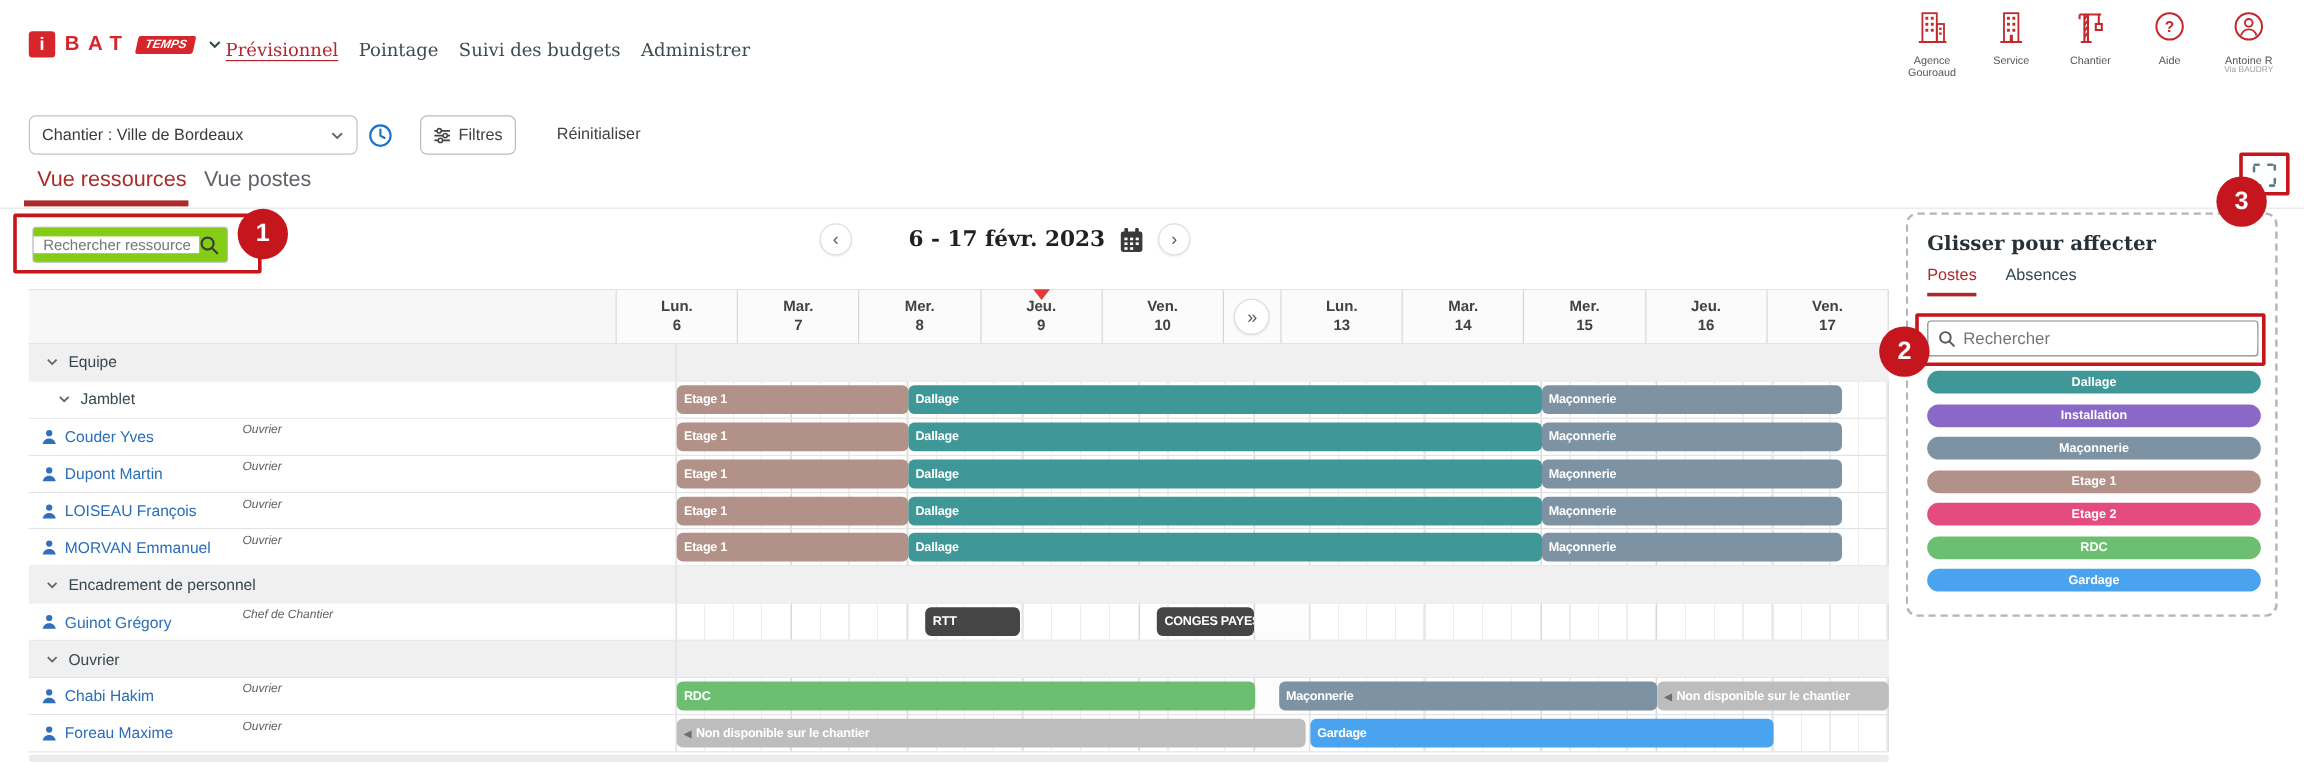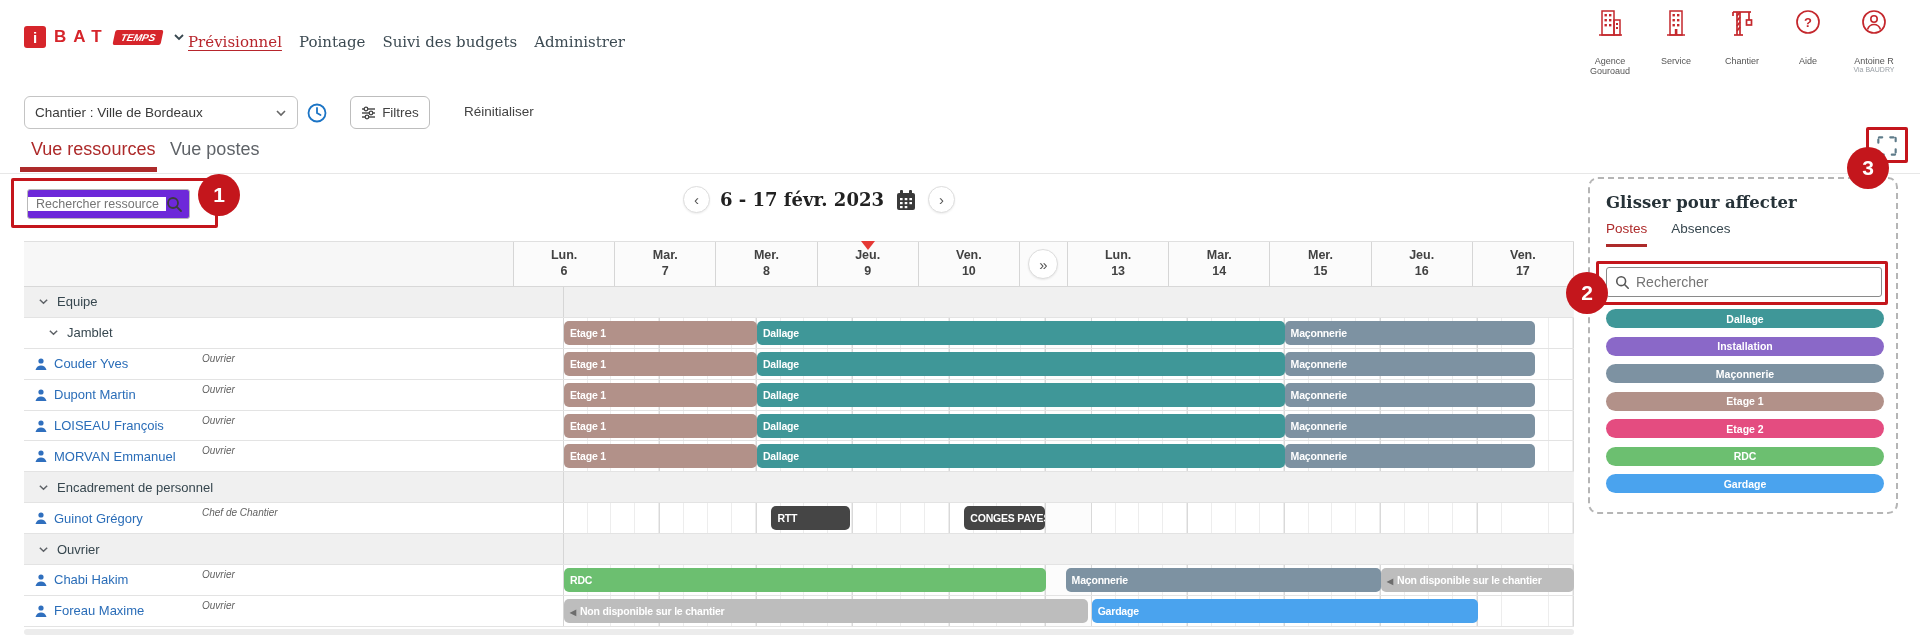--- a/index.html
+++ b/index.html
@@ -16,21 +16,21 @@
   .logo-badge { background:#d6252b; color:#fff; font-style:italic; font-weight:bold; font-size:10px;
                 padding:2px 7px; transform:skewX(-12deg); border-radius:2px; }
   .logo-caret { color:#37474f; margin-left:6px; display:flex; }
   .nav-links { position:absolute; left:188px; top:33px; display:flex; gap:17px;
                font-family:"DejaVu Serif", serif; font-size:15px; color:#3c4a52; }
   .nav-link { cursor:pointer; white-space:nowrap; }
   .nav-link.active { color:#b7252c; text-decoration:underline; text-underline-offset:3px; }
   .quickbar { position:absolute; right:18px; top:8px; display:flex; gap:10px; }
   .quick-item { width:56px; display:flex; flex-direction:column; align-items:center; cursor:pointer; }
   .quick-item svg { width:28px; height:30px; }
-  .quick-label { font-size:9px; color:#555; text-align:center; line-height:1.15; margin-top:14px; }
+  .quick-label { font-size:9px; color:#555; text-align:center; line-height:1.15; margin-top:2px; }
   .quick-sublabel { font-size:7px; color:#9aa0a6; text-align:center; }
 
   
   .site-select { position:absolute; left:24px; top:96px; width:274px; height:33px;
                  border:1px solid #c4c4c4; border-radius:6px; display:flex; align-items:center;
                  padding:0 10px; font-size:13.5px; color:#3a3a3a; cursor:pointer; background:#fff; }
   .site-select .spacer { flex:1; }
   .clock-btn { position:absolute; left:306px; top:102px; width:22px; height:22px; cursor:pointer; }
   .filters-btn { position:absolute; left:350px; top:96px; width:80px; height:33px;
                  border:1px solid #bdbdbd; border-radius:6px; display:flex; align-items:center;
@@ -45,31 +45,31 @@
 
   
   .fullscreen-btn { position:absolute; left:1874px; top:133px; width:26px; height:26px; cursor:pointer; }
   .ann-rect { position:absolute; border:3px solid #c4161c; border-radius:2px; }
   .ann-badge { position:absolute; width:42px; height:42px; border-radius:50%; background:#c4161c;
                color:#fff; font-size:21px; font-weight:bold; display:flex; align-items:center;
                justify-content:center; z-index:40; }
 
   
   .res-search { position:absolute; left:27px; top:189px; width:163px; height:30px;
-                border:1px solid #b9b9b9; border-radius:3px; display:flex; align-items:center; background:#6d28d9; }
+                border:1px solid #b9b9b9; border-radius:3px; display:flex; align-items:center; background:#84cc16; }
   .res-search input { border:0; outline:0; flex:1; min-width:0; font-size:12.5px; color:#444;
                       padding:0 4px 0 8px; font-family:"Liberation Sans", sans-serif; }
   .res-search svg { margin-right:6px; flex:none; }
 
   
   .date-nav { position:absolute; left:683px; top:186px; display:flex; align-items:center; gap:10px; }
   .round-btn { width:27px; height:27px; border-radius:50%; border:1px solid #ddd; background:#fff;
                display:flex; align-items:center; justify-content:center; color:#555; font-size:15px;
                cursor:pointer; box-shadow:0 1px 2px rgba(0,0,0,.07); }
-  .date-range { font-family:"DejaVu Serif", serif; font-size:18px; font-weight:600; color:#212121; white-space:nowrap; }
+  .date-range { font-family:"DejaVu Serif", serif; font-size:18px; font-weight:600; color:#212121; white-space:nowrap;margin-left:37px; }
   .cal-btn { width:24px; height:24px; cursor:pointer; }
 
   
   .grid { position:absolute; left:24px; top:241px; width:1550px; }
   .grid-header { display:flex; height:46px; border-top:1px solid #e0e0e0; border-bottom:1px solid #d8d8d8; }
   .gh-left { width:490px; flex:none; background:#f7f7f7; border-right:1px solid #d6d6d6; }
   .gh-days { flex:1; display:flex; background:#fbfbfb; }
   .day-col { flex:1 1 0; position:relative; border-right:1px solid #d6d6d6; display:flex;
              flex-direction:column; align-items:center; justify-content:center; line-height:1.25;
              font-size:12.5px; font-weight:bold; color:#424242; cursor:default; }

